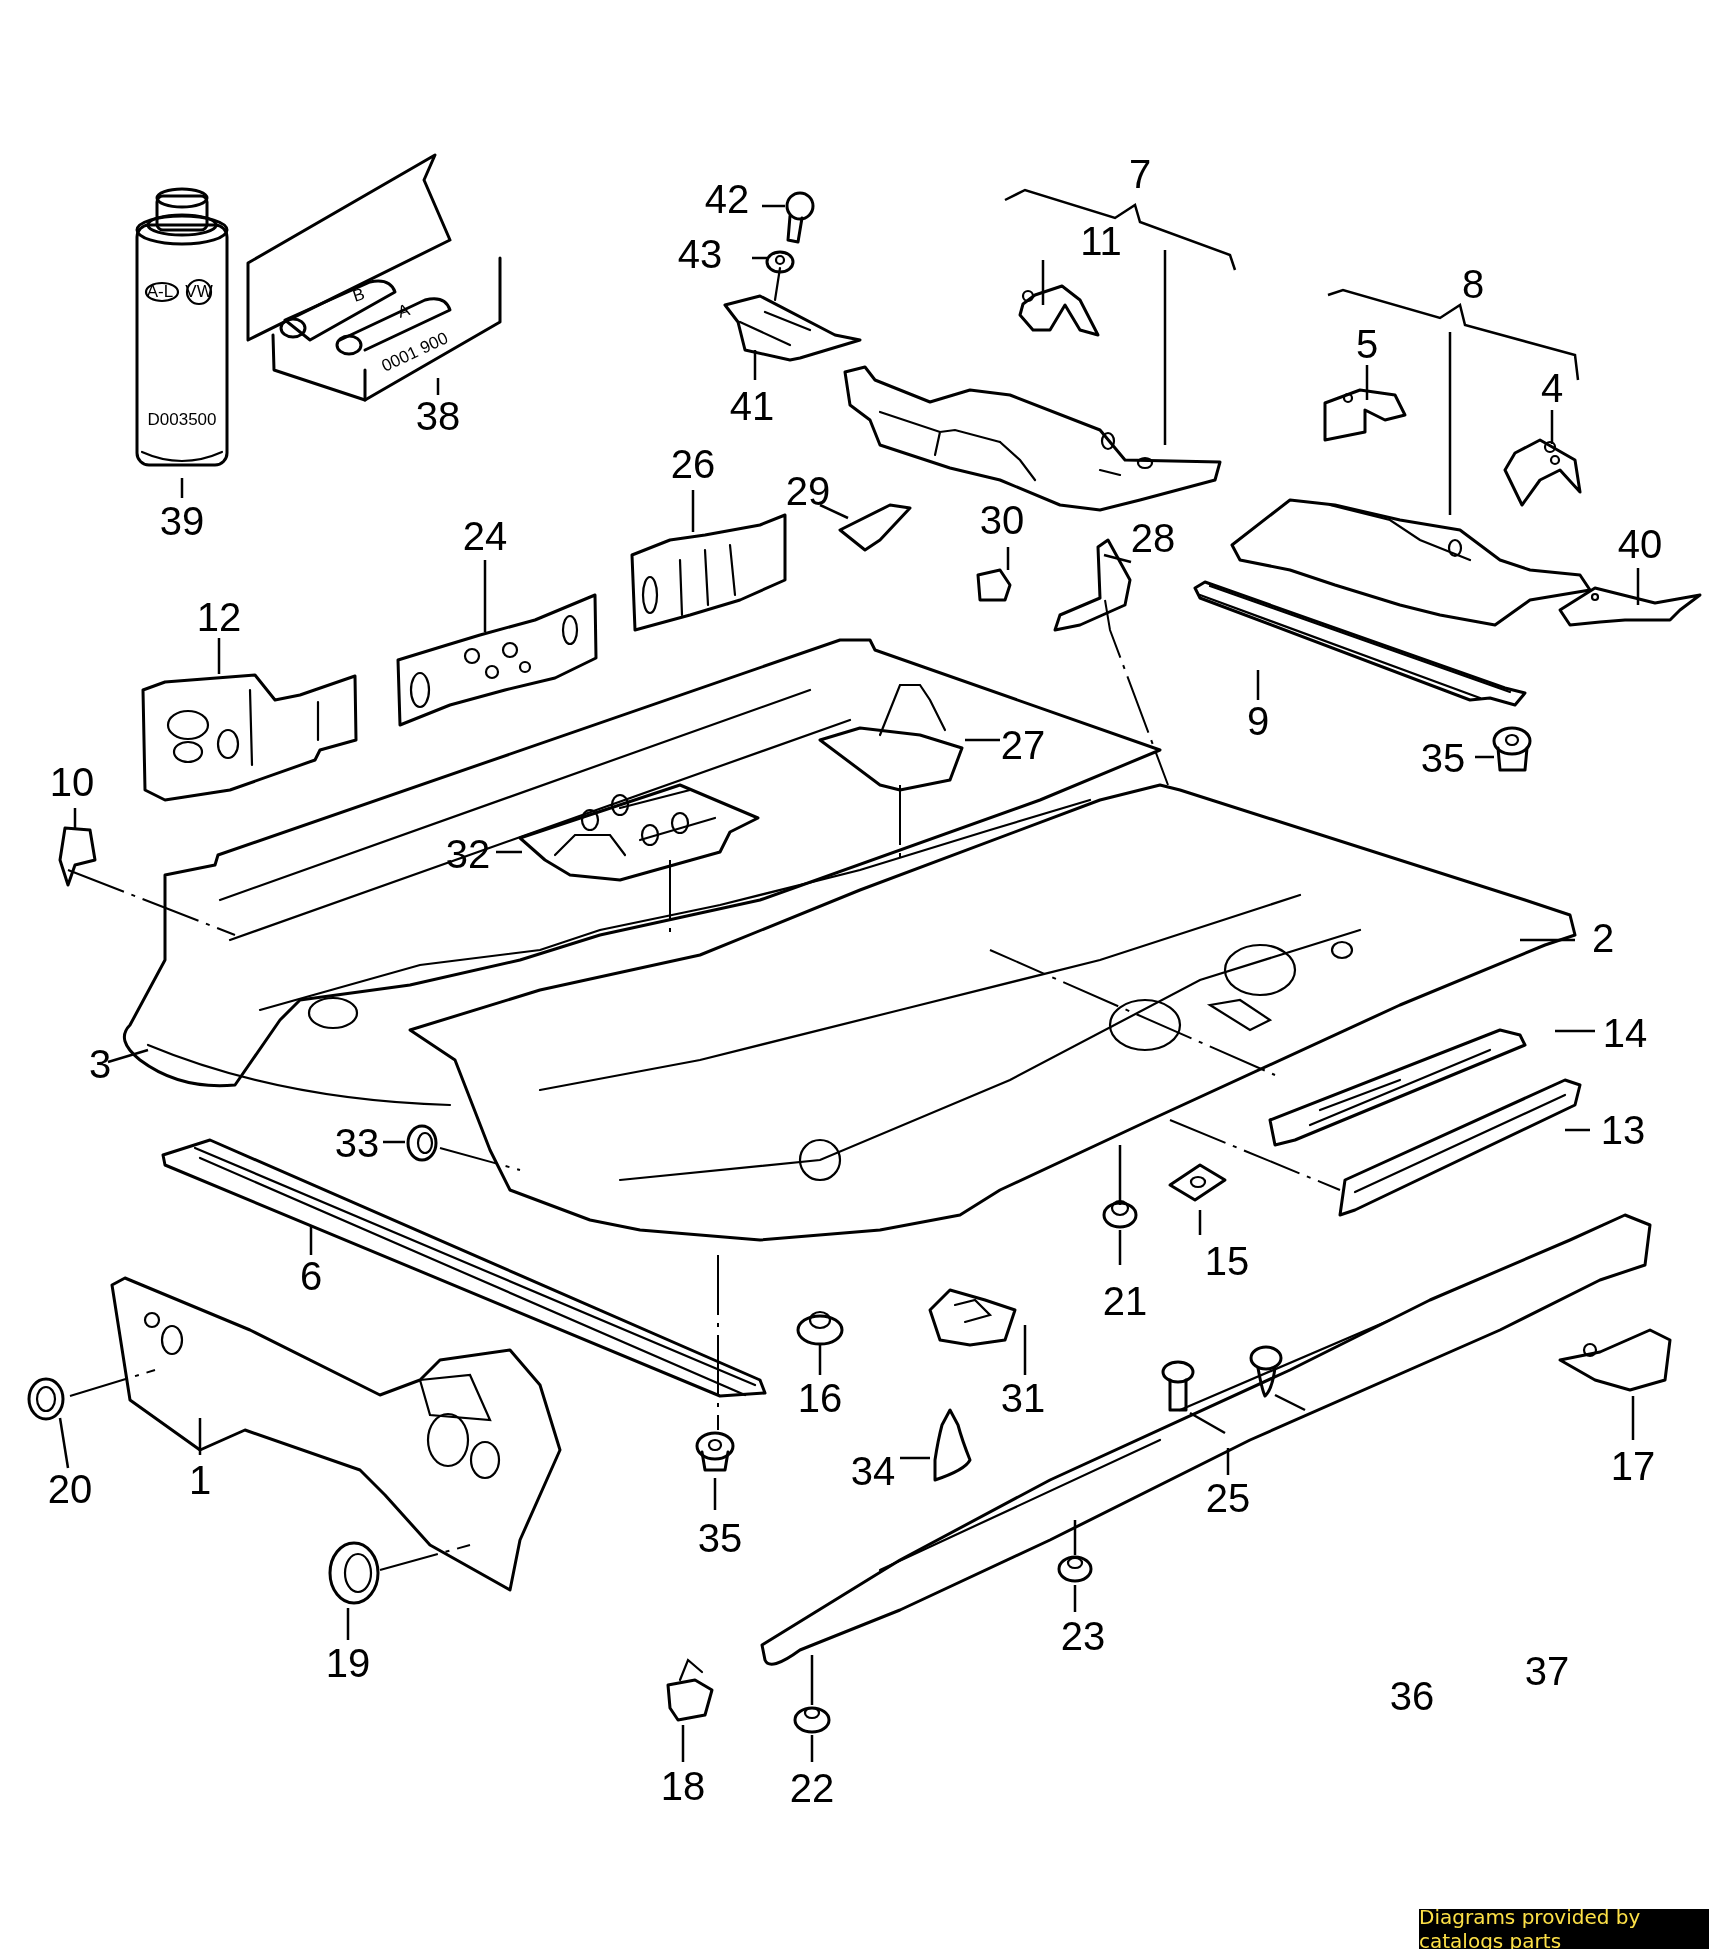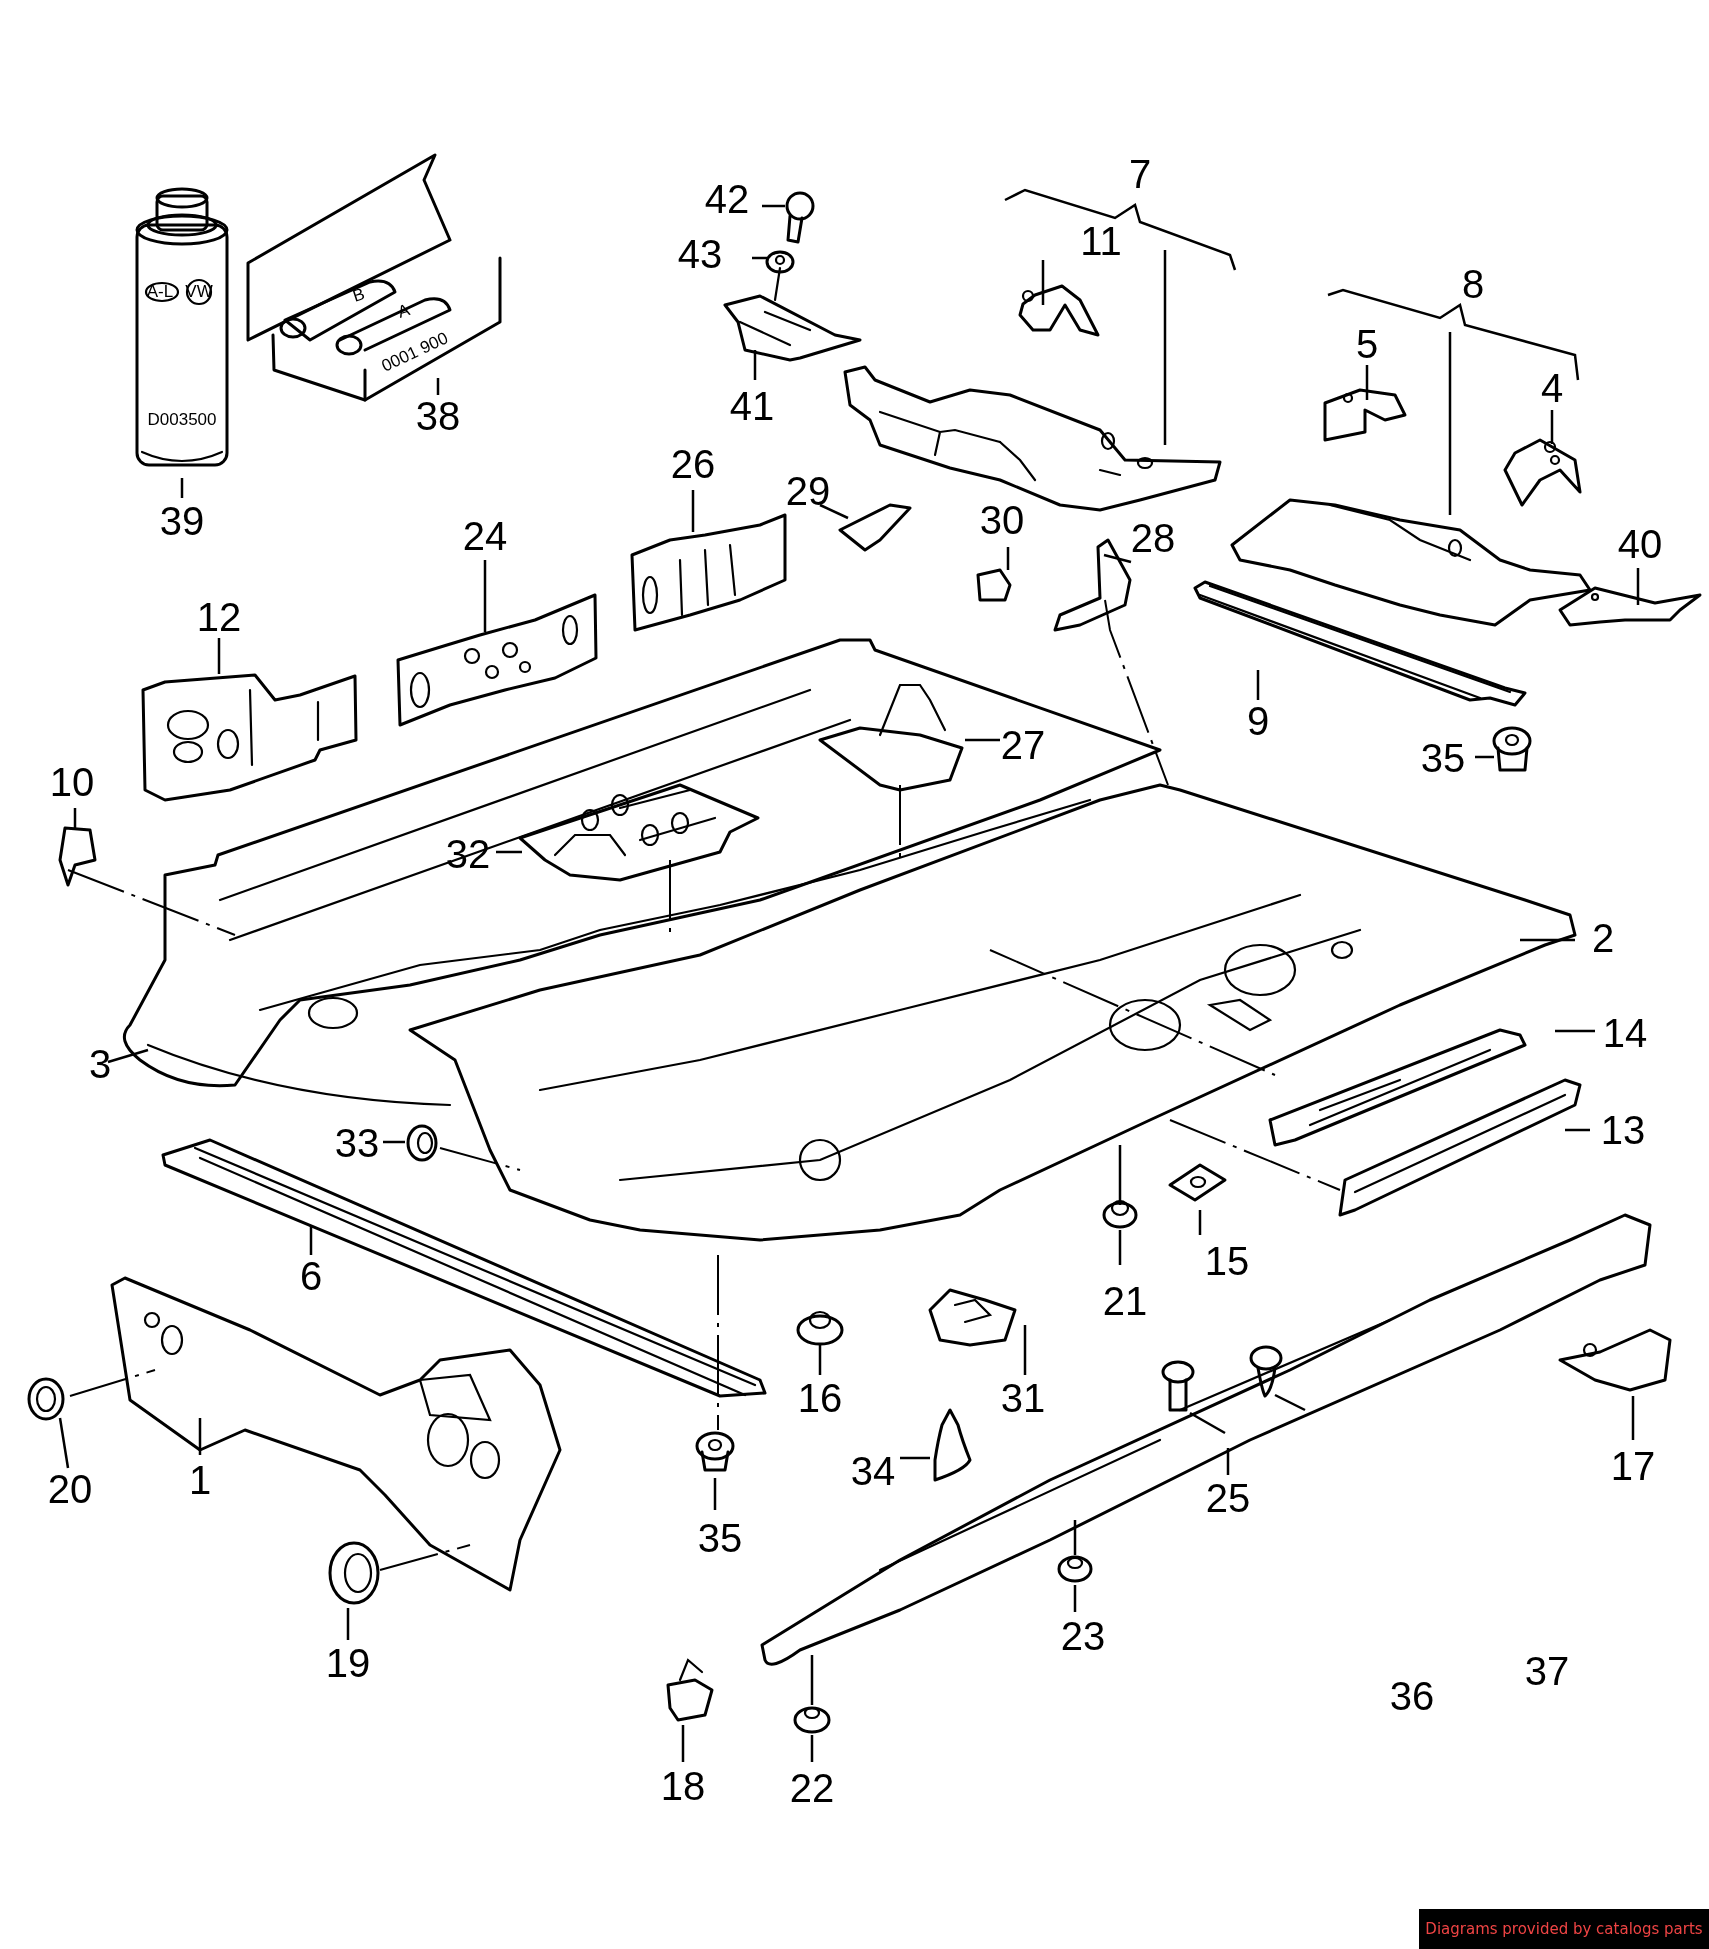--- a/index.html
+++ b/index.html
@@ -6,21 +6,21 @@
   body { width: 1709px; height: 1949px; position: relative; overflow: hidden; font-family: "DejaVu Sans", sans-serif; }
   #diagram { position: absolute; left: 0; top: 0; width: 1709px; height: 1949px; }
   #diagram .part { fill: none; stroke: #000; stroke-width: 3; stroke-linejoin: round; stroke-linecap: round; }
   #diagram .thin { fill: none; stroke: #000; stroke-width: 2.2; stroke-linecap: round; }
   #diagram .dash { fill: none; stroke: #000; stroke-width: 2; stroke-dasharray: 60 8 4 8; }
   #diagram .leader { stroke: #000; stroke-width: 2.5; fill: none; }
   #diagram .callout { font-family: "Liberation Sans Narrow", "Liberation Sans", sans-serif; font-size: 40px; fill: #000; }
   #diagram .imprint { font-family: "Liberation Sans", sans-serif; font-size: 17px; fill: #000; }
   .credit {
     position: absolute; right: 0; bottom: 0; width: 290px; height: 40px;
-    background: #000; color: #ef4444; font-family: "DejaVu Sans", sans-serif; font-size: 15px;
+    background: #000; color: #fde047; font-family: "DejaVu Sans", sans-serif; font-size: 20px;
     display: flex; align-items: center; justify-content: center;
   }
 </style>
 </head>
 <body>
 
 <svg id="diagram" viewBox="0 0 1709 1949" xmlns="http://www.w3.org/2000/svg">
 
   <g>
     <rect class="part" x="137" y="225" width="90" height="240" rx="12"></rect>

